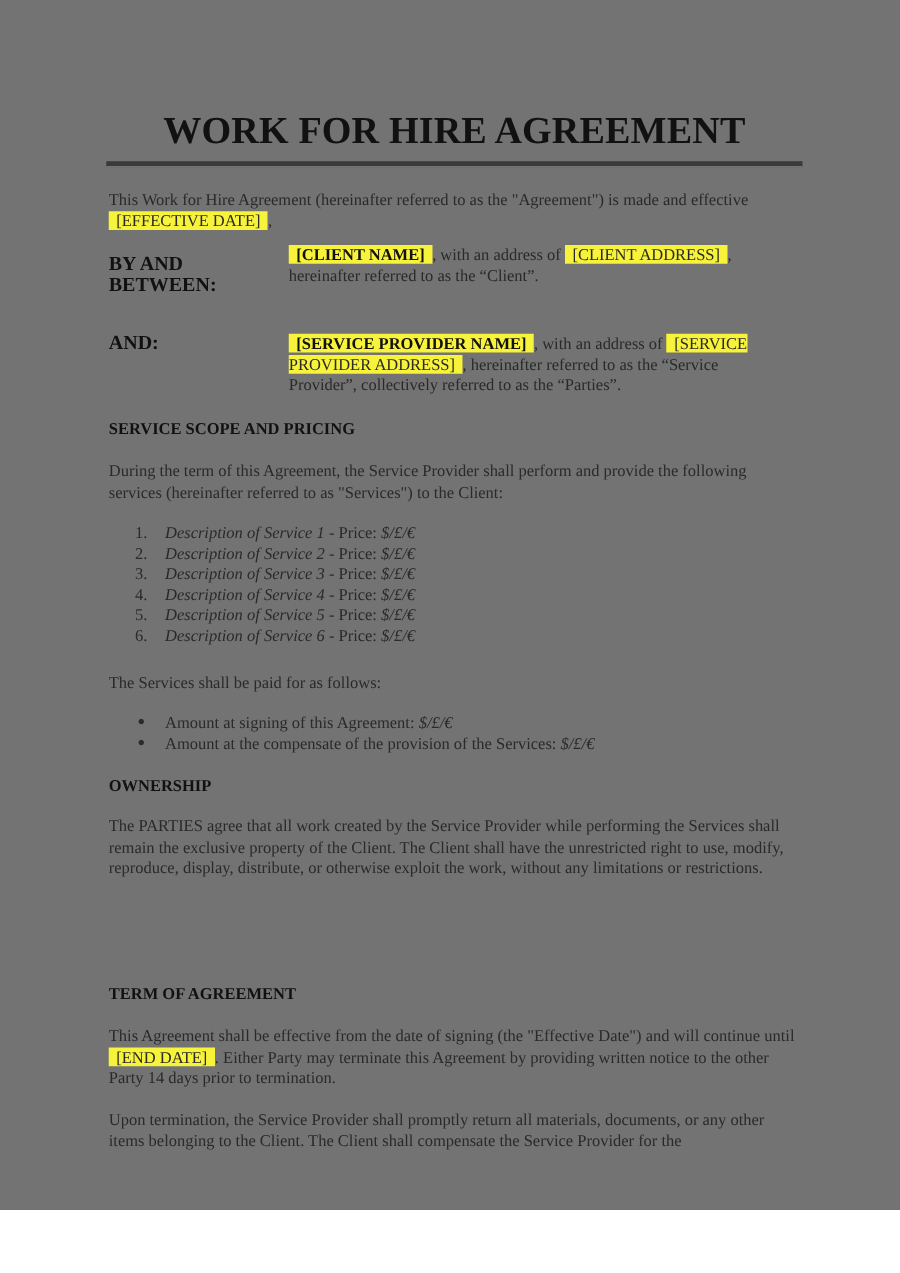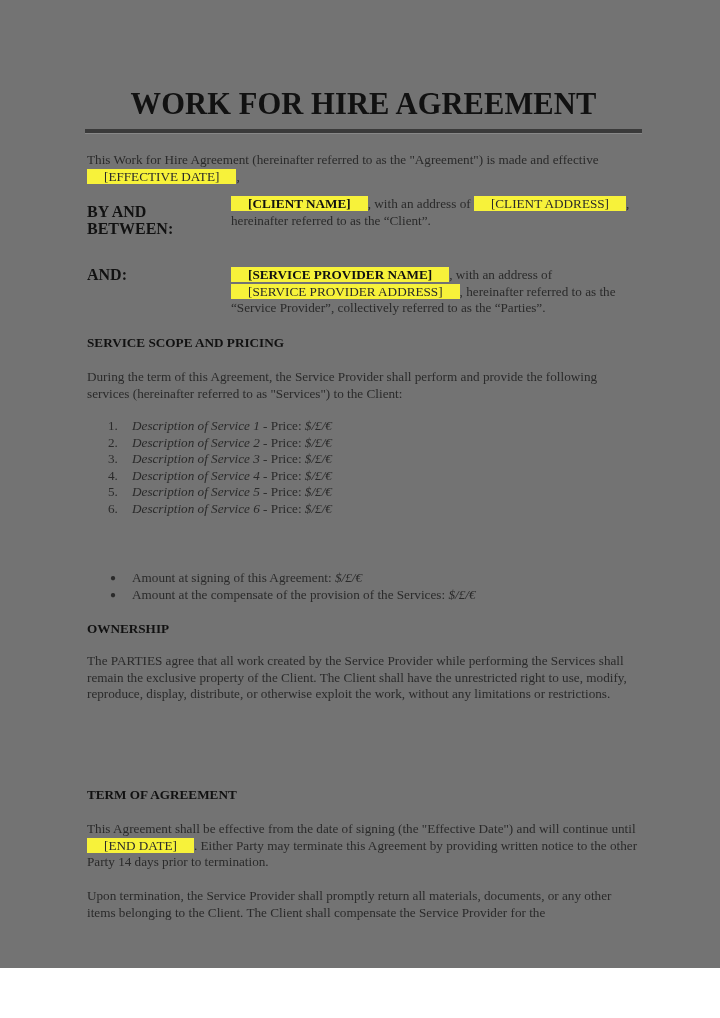--- a/index.html
+++ b/index.html
@@ -49,21 +49,21 @@
     .text {
       position: absolute;
       left: 87px;
       font-size: 13.2px;
       line-height: 16.6px;
       color: #2a2a2a;
       margin: 0;
     }
     .hl {
       background: #f7f23a;
-      padding: 0 17px;
+      padding: 0 6px;
     }
     .b { font-weight: bold; color: #111; }
     .i { font-style: italic; }
     .heading {
       position: absolute;
       left: 87px;
       font-weight: bold;
       font-size: 13.2px;
       line-height: 16px;
       color: #111111;
@@ -143,20 +143,21 @@
 
   <ol class="olist" style="top:418px;">
     <li><span class="num">1.</span><span class="i">Description of Service 1</span><span> - Price: </span><span class="i">$/£/€</span></li>
     <li><span class="num">2.</span><span class="i">Description of Service 2</span><span> - Price: </span><span class="i">$/£/€</span></li>
     <li><span class="num">3.</span><span class="i">Description of Service 3</span><span> - Price: </span><span class="i">$/£/€</span></li>
     <li><span class="num">4.</span><span class="i">Description of Service 4</span><span> - Price: </span><span class="i">$/£/€</span></li>
     <li><span class="num">5.</span><span class="i">Description of Service 5</span><span> - Price: </span><span class="i">$/£/€</span></li>
     <li><span class="num">6.</span><span class="i">Description of Service 6</span><span> - Price: </span><span class="i">$/£/€</span></li>
   </ol>
 
+  <p class="text" style="top:538px;">The Services shall be paid for as follows:</p>
 
   <ul class="ulist" style="top:570px;">
     <li><span class="bullet">●</span><span>Amount at signing of this Agreement: </span><span class="i">$/£/€</span></li>
     <li><span class="bullet">●</span><span>Amount at the compensate of the provision of the Services: </span><span class="i">$/£/€</span></li>
   </ul>
 
   <h2 class="heading" style="top:621px;">OWNERSHIP</h2>
   <p class="text" style="top:653px; width:552px;">The PARTIES agree that all work created by the Service Provider while performing the Services shall remain the exclusive property of the Client. The Client shall have the unrestricted right to use, modify, reproduce, display, distribute, or otherwise exploit the work, without any limitations or restrictions.</p>
 
   <h2 class="heading" style="top:787px;">TERM OF AGREEMENT</h2>

